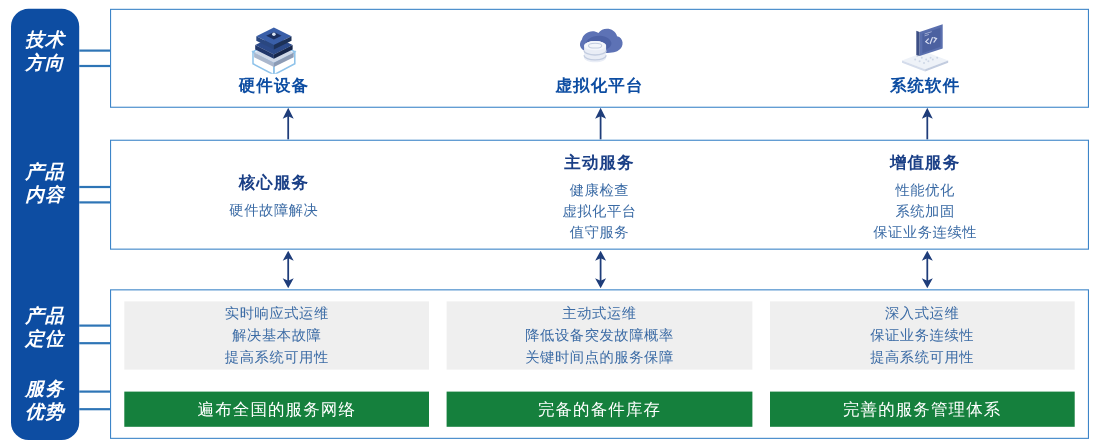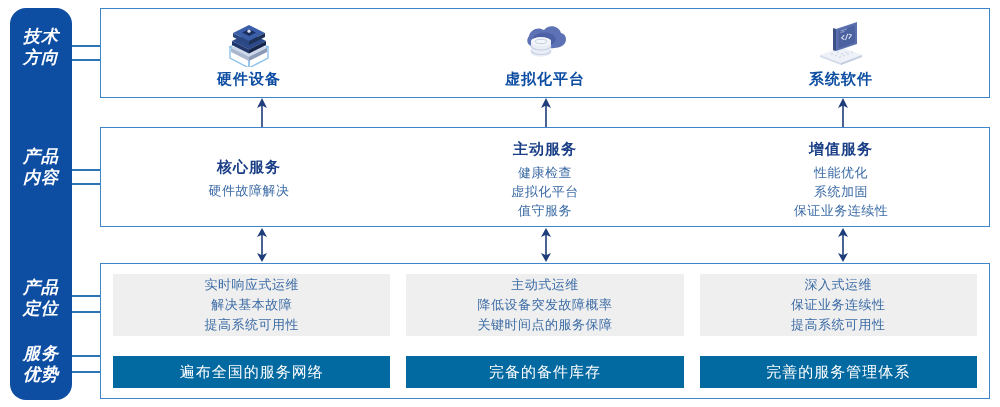--- a/index.html
+++ b/index.html
@@ -64,21 +64,21 @@
   
   .pos-row{position:absolute;left:12px;top:10px;right:12px;bottom:10px;
     display:flex;gap:16px;}
   .pos-col{flex:1;display:flex;flex-direction:column;gap:20px;}
   .pos-gray{
     background:#efefef;flex:1;display:flex;flex-direction:column;
     align-items:center;justify-content:center;
   }
   .pos-gray .p-item{color:#3b6ba5;font-size:13px;line-height:20px;letter-spacing:.5px;}
   .pos-blue{
-    background:#0369a1;height:32px;display:flex;align-items:center;
+    background:#15803d;height:32px;display:flex;align-items:center;
     justify-content:center;color:#ffffff;font-size:15px;letter-spacing:1px;
   }
 
   
   .arrow{position:absolute;}
 </style>
 </head>
 <body>
 
 <div id="stage">

